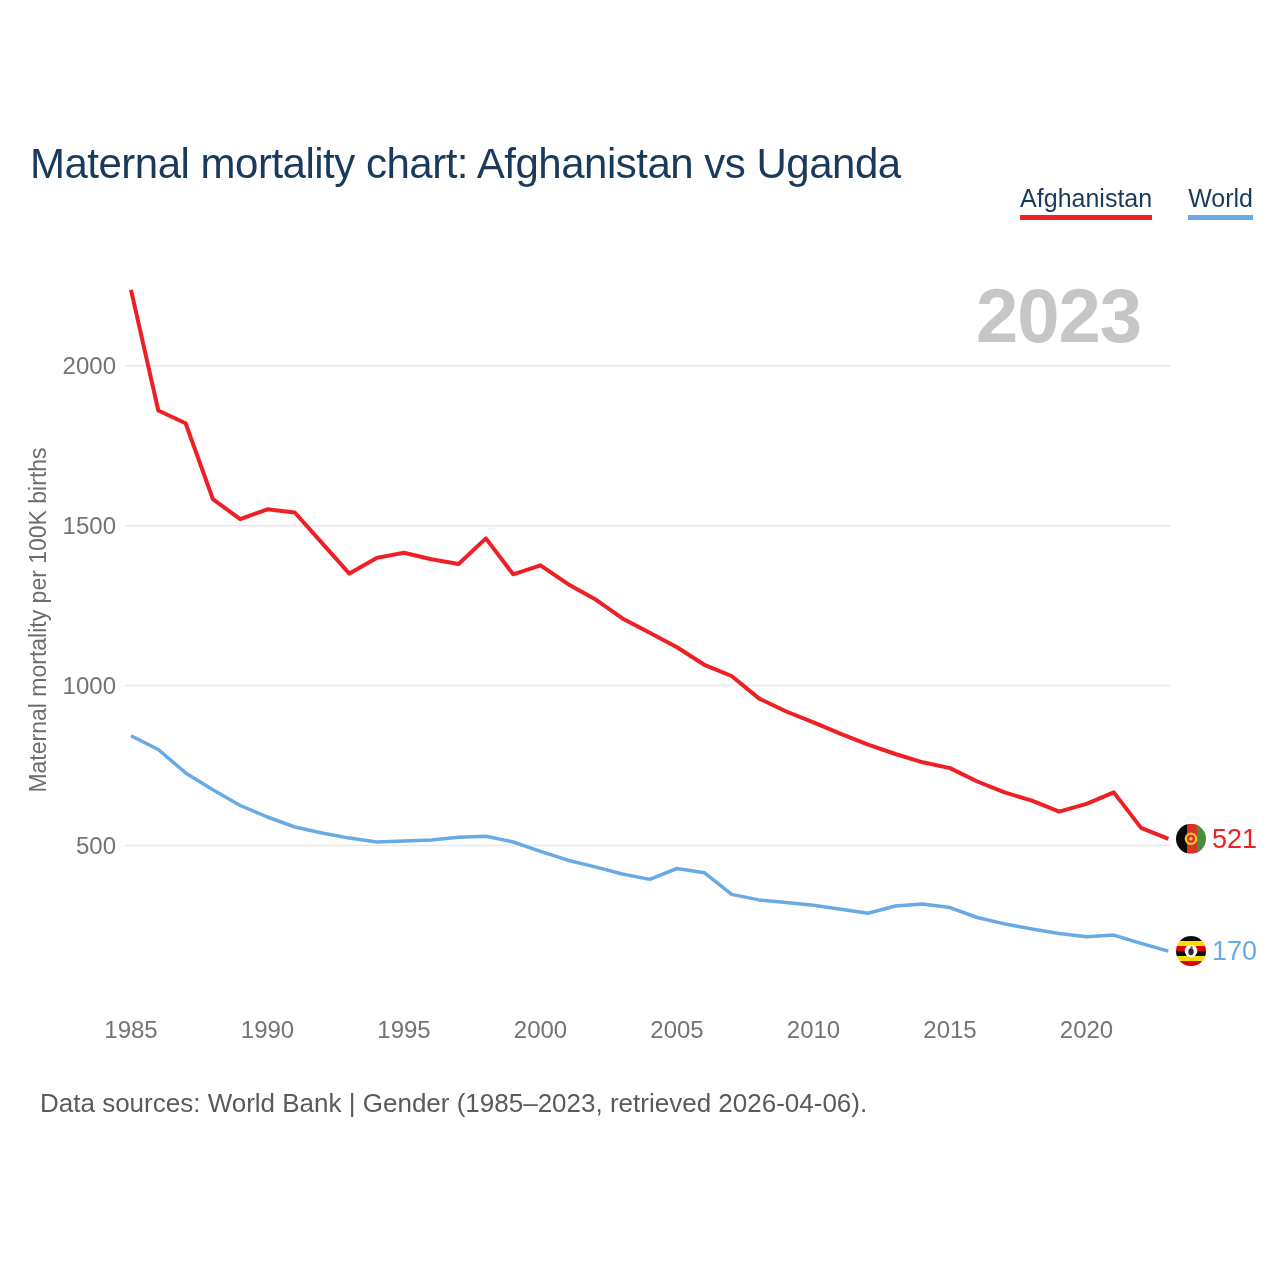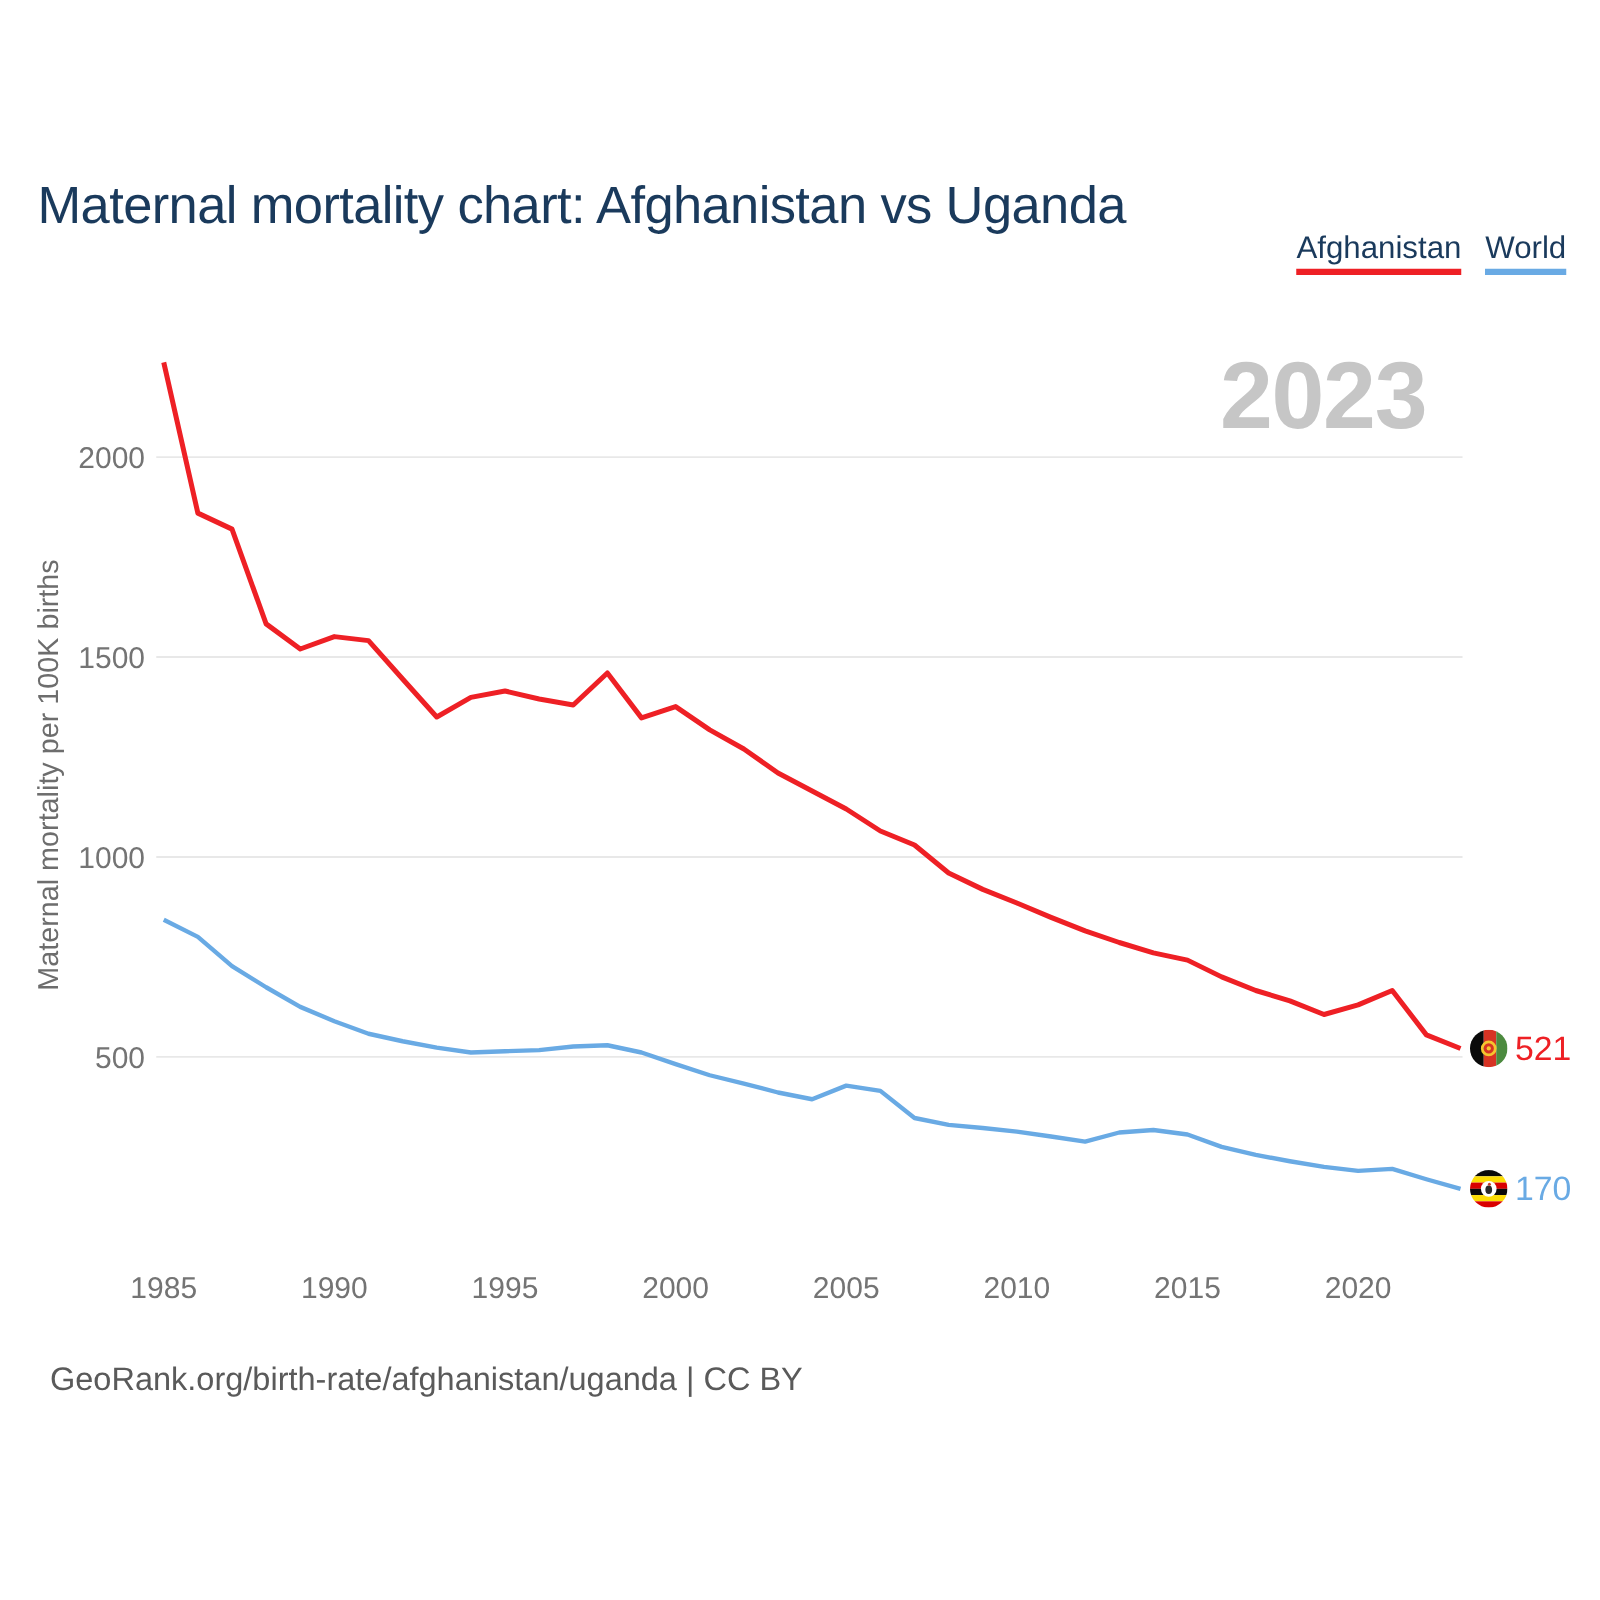--- a/index.html
+++ b/index.html
@@ -1,20 +1,20 @@
 <!DOCTYPE html>
 <html><head>
 <meta charset="utf-8">
 <style>
   html,body{margin:0;padding:0;background:#ffffff;}
   body{position:relative;width:1280px;height:1280px;overflow:hidden;
        font-family:"Liberation Sans", sans-serif;}
   .title{position:absolute;left:30px;top:112px;font-size:42px;font-weight:400;
          color:#1a3a5c;letter-spacing:-0.5px;white-space:nowrap;}
-  .legend{position:absolute;top:184px;right:27px;display:flex;gap:19px;}
+  .legend{position:absolute;top:184px;right:27px;display:flex;gap:36px;}
   .legend-item{font-size:25px;color:#1a3a5c;line-height:1.12;
                padding-bottom:3px;border-bottom:5px solid transparent;cursor:pointer;}
   .chart-svg{position:absolute;left:0;top:0;width:1280px;height:1280px;}
   .chart-svg text{font-family:"Liberation Sans", sans-serif;}
   .footer{position:absolute;left:40px;top:1086px;font-size:26px;line-height:35px;
           color:#5a5a5a;}
 </style>
 </head>
 <body>
 
@@ -70,14 +70,14 @@
       <rect x="1176" y="956.0620999999999" width="30" height="5" fill="#fcdc04"></rect>
       <rect x="1176" y="961.0620999999999" width="30" height="5" fill="#d90000"></rect>
       <circle cx="1191" cy="951.0620999999999" r="6.3" fill="#ffffff"></circle>
       <ellipse cx="1191" cy="951.7620999999999" rx="2.7" ry="3.4" fill="#2b2b2b"></ellipse>
       <circle cx="1191.5" cy="947.4620999999999" r="1.2" fill="#c43b2a"></circle>
     </g>
     <text x="1212" y="960.0620999999999" font-size="27" fill="#69aae4">170</text>
   </svg>
 
 <div class="footer">
-  <div>GeoRank.org/birth-rate/afghanistan/uganda | CC BY</div>
+  <div>Data sources: World Bank | Gender (1985–2023, retrieved 2026-04-06).</div>
 </div>
 
 </body></html>

